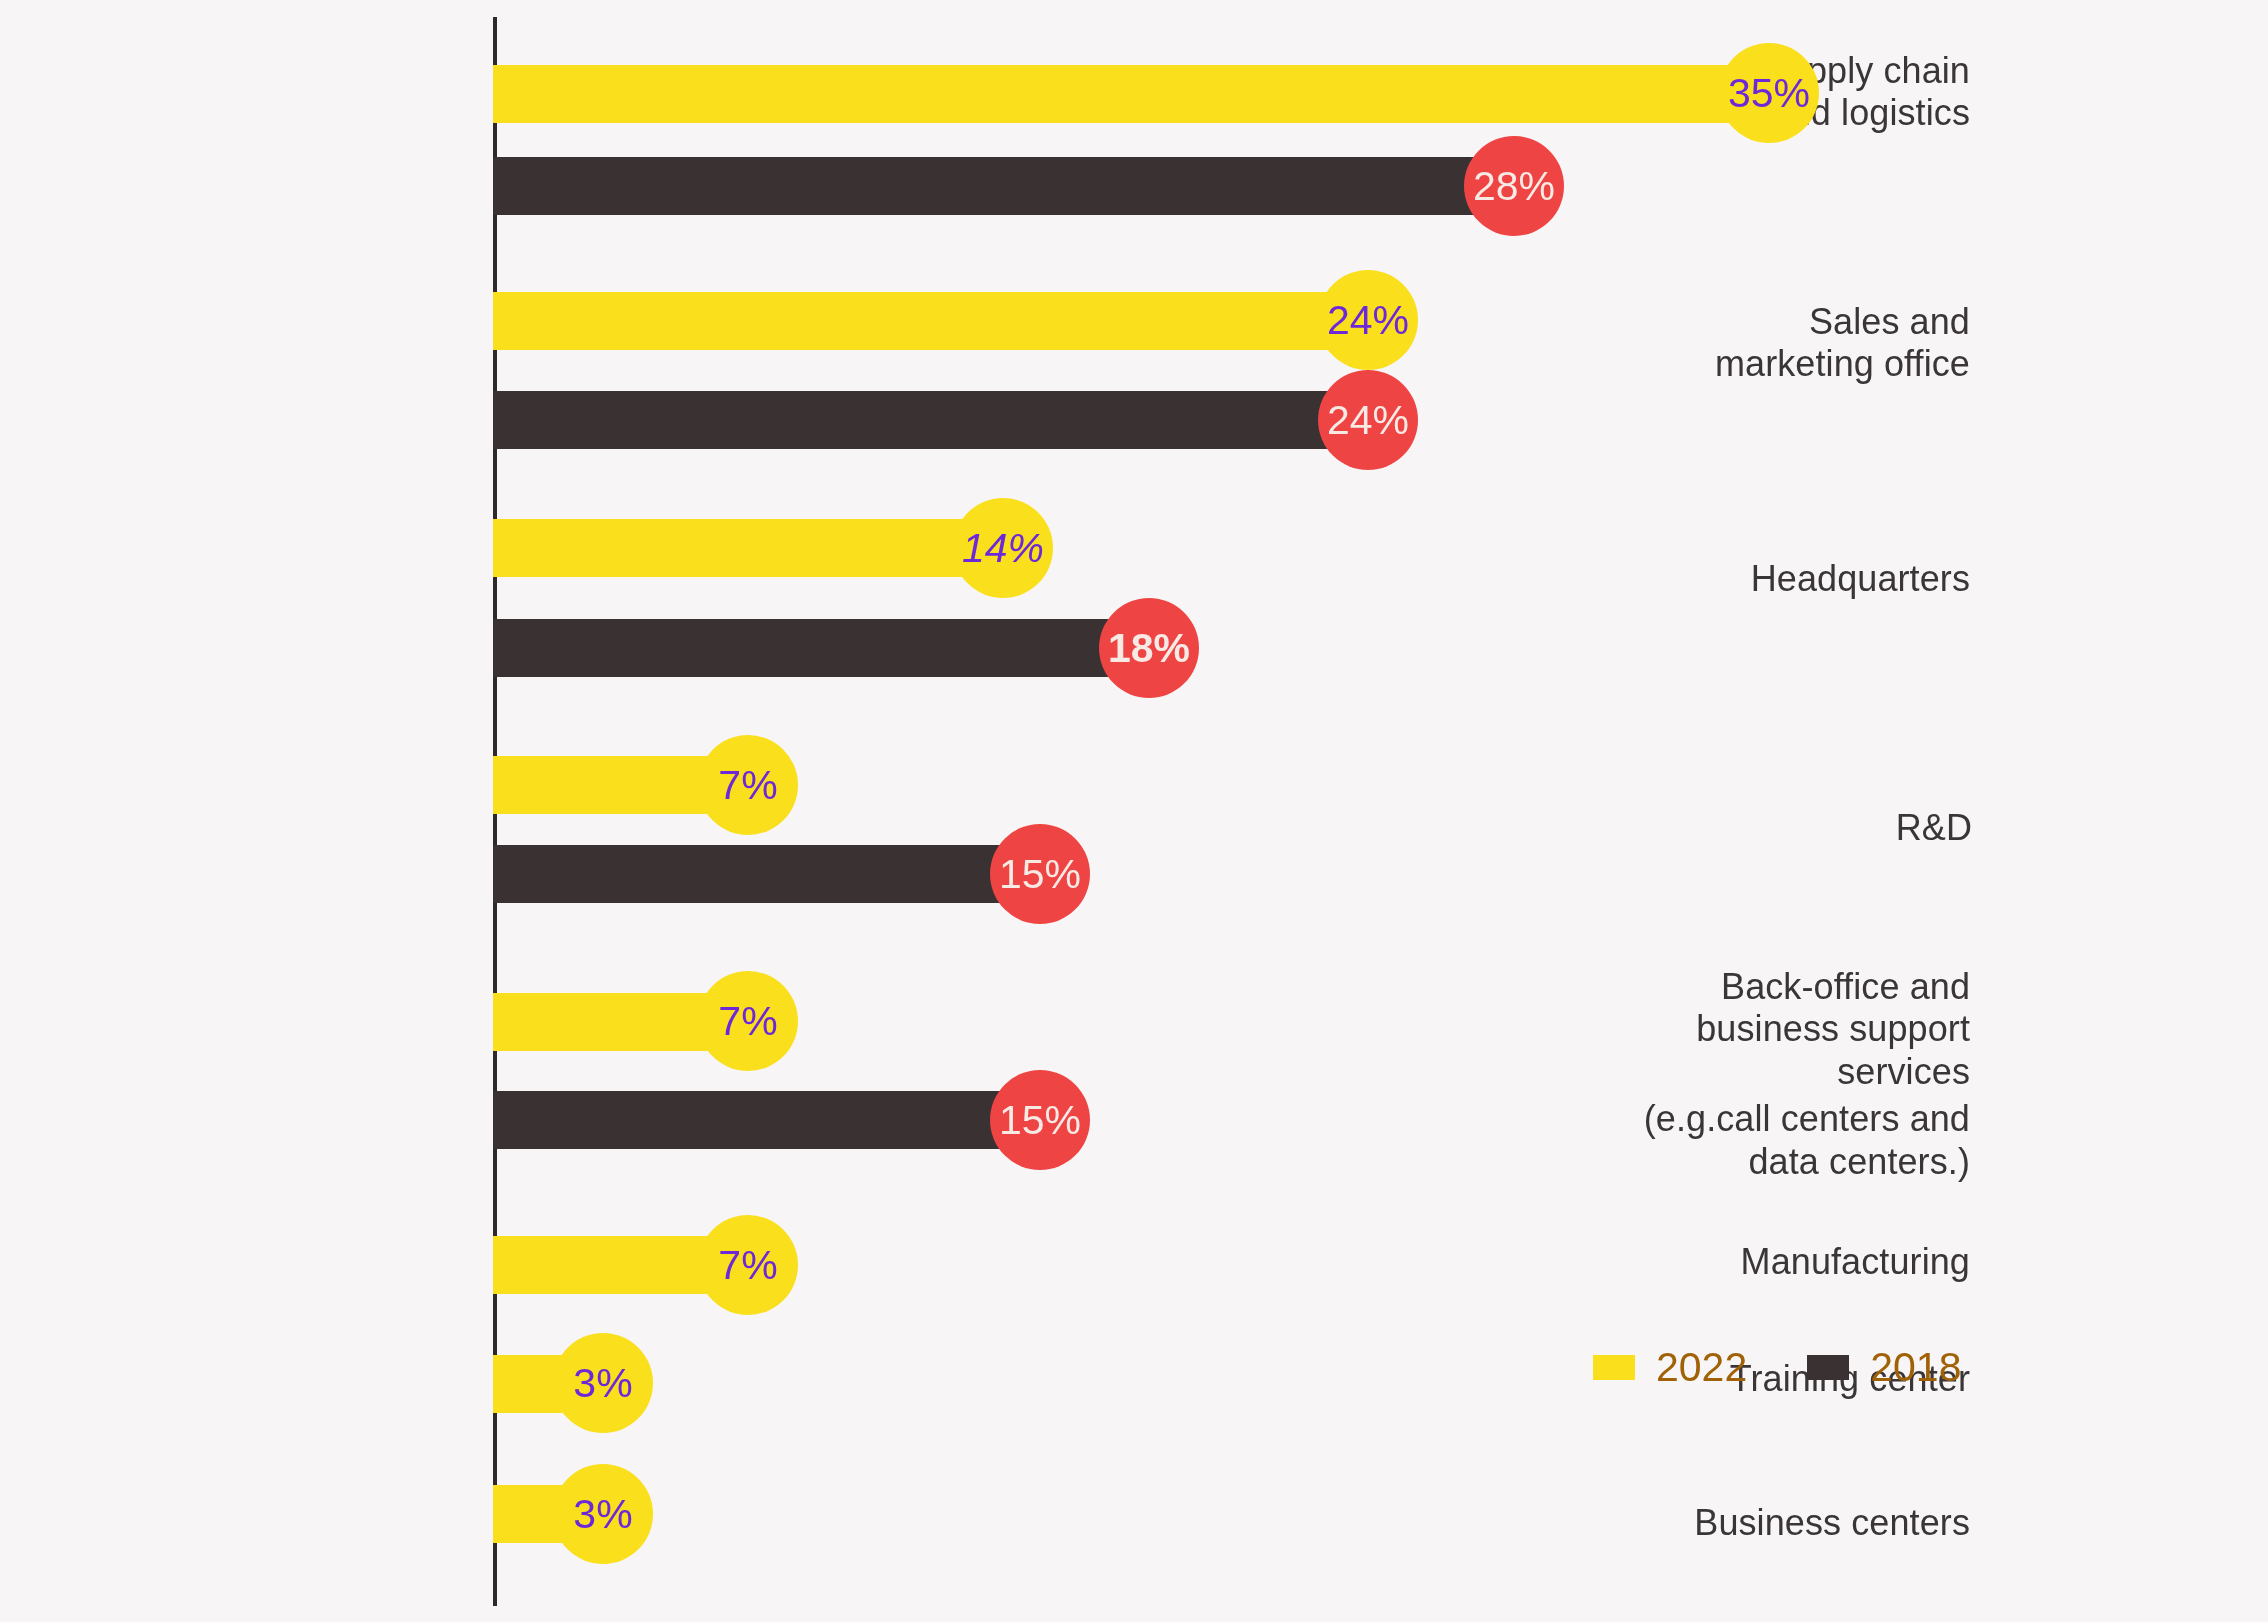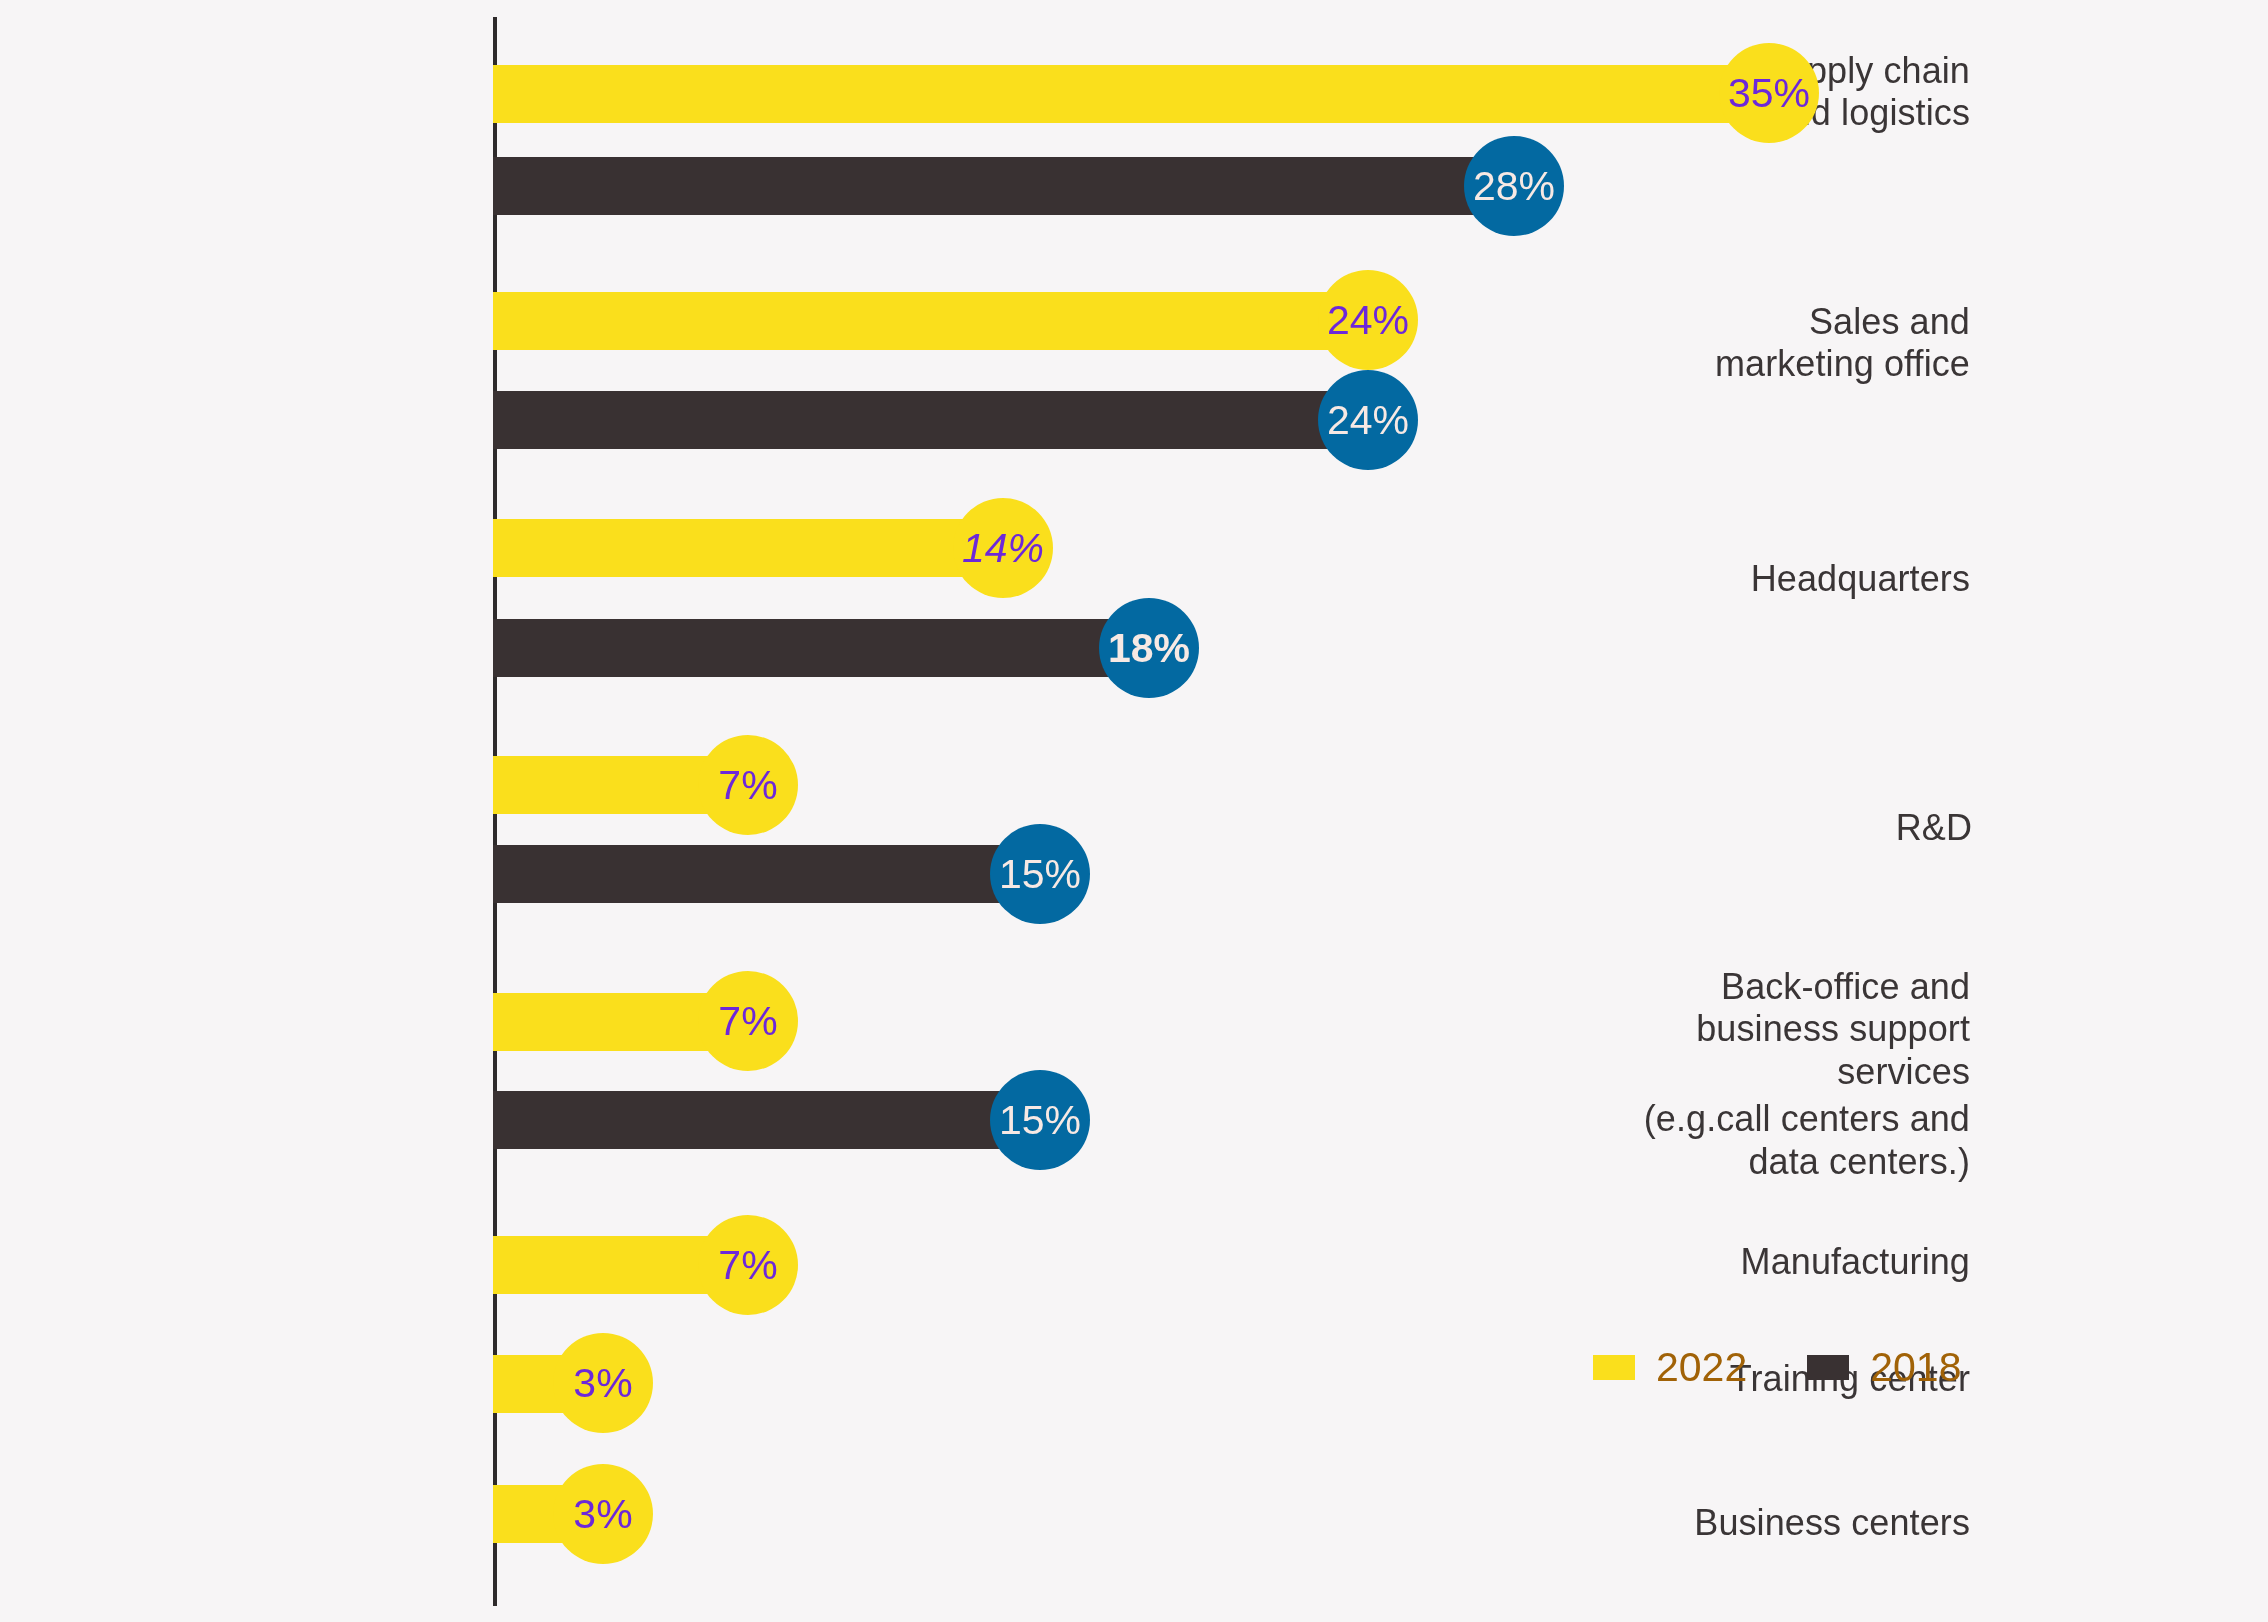--- a/index.html
+++ b/index.html
@@ -61,21 +61,21 @@
   .dot {
     position: absolute;
     width: 100px; height: 100px;
     border-radius: 50%;
     display: flex;
     align-items: center;
     justify-content: center;
     font-size: 41px;
   }
   .dot.yellow { background: #FADF1C; color: #6d28d9; }
-  .dot.dark   { background: #0369a1; color: #F7E9E4; }
+  .dot.dark   { background: #ef4444; color: #F7E9E4; }
 
   
   .legend {
     position: absolute;
     left: 1593px;
     top: 1344px;
     display: flex;
     align-items: center;
     gap: 60px;
   }

